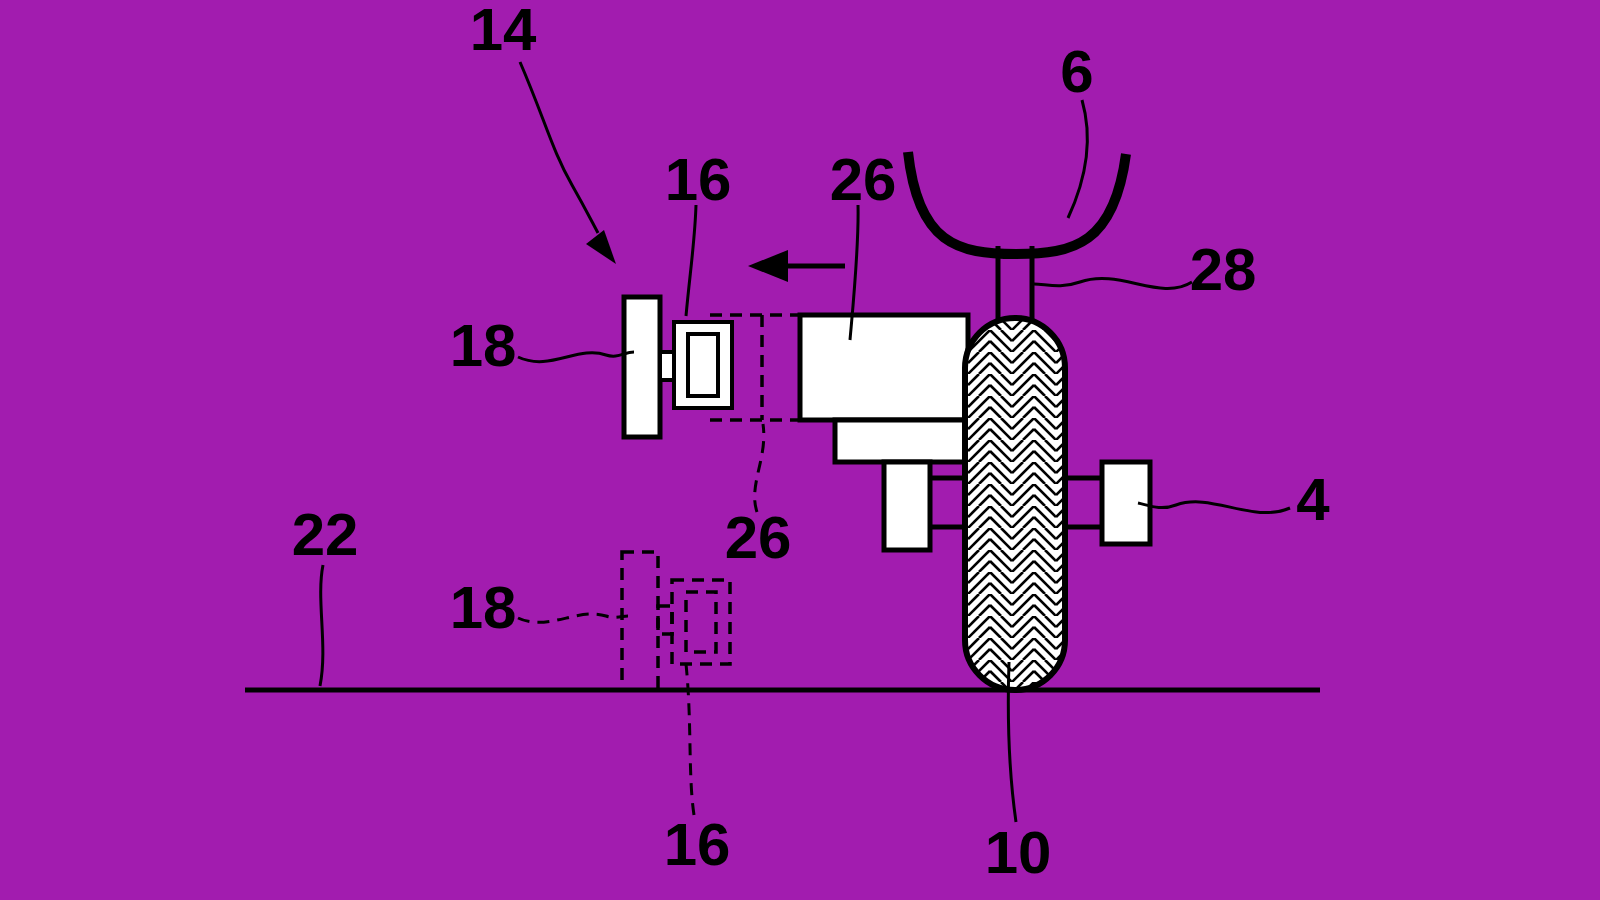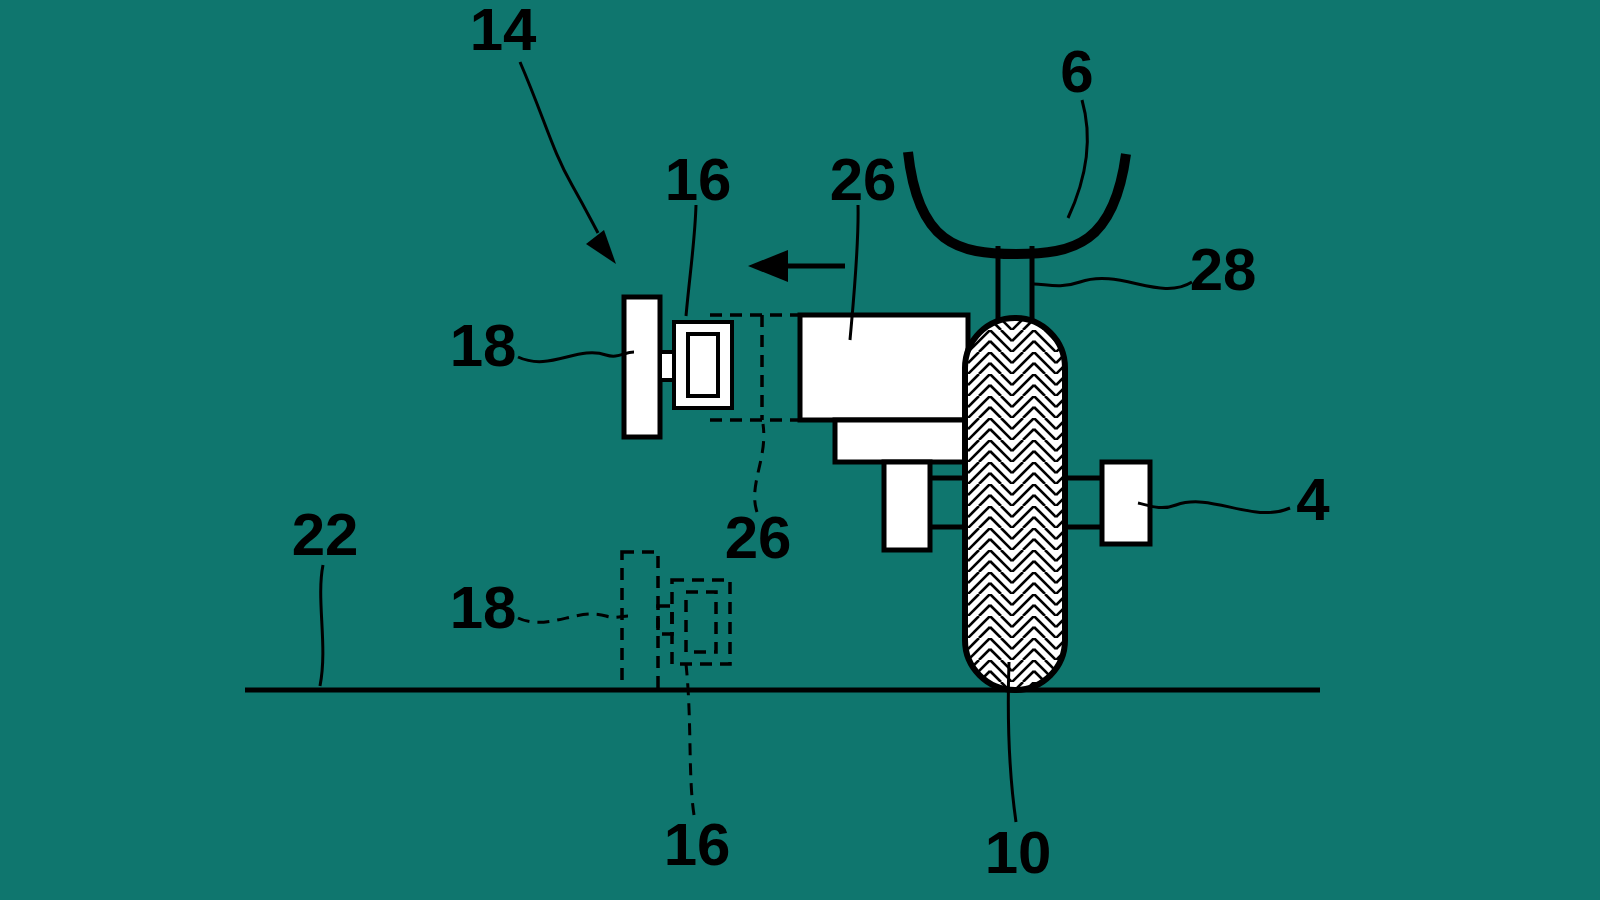--- a/index.html
+++ b/index.html
@@ -4,21 +4,21 @@
 <style>
   html, body {
     margin: 0;
     padding: 0;
     background: #ffffff;
   }
   .stage {
     position: relative;
     width: 1600px;
     height: 900px;
-    background: #0f766e;
+    background: #a21caf;
     overflow: hidden;
   }
   svg { display: block; }
   .ref-label {
     font-family: "Liberation Sans", sans-serif;
     font-weight: bold;
     font-size: 60px;
     fill: #000000;
   }
   .ink   { stroke: #000000; fill: none; }

